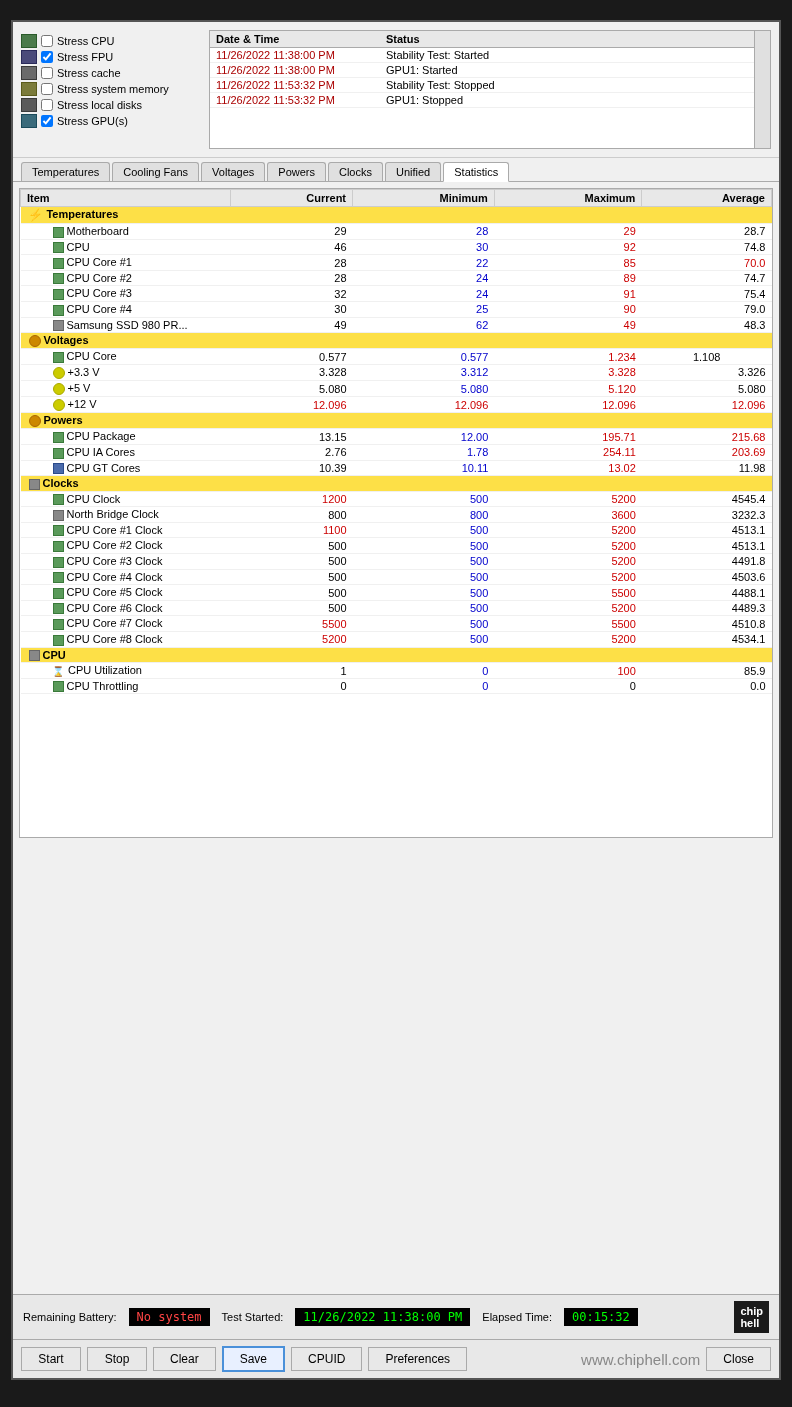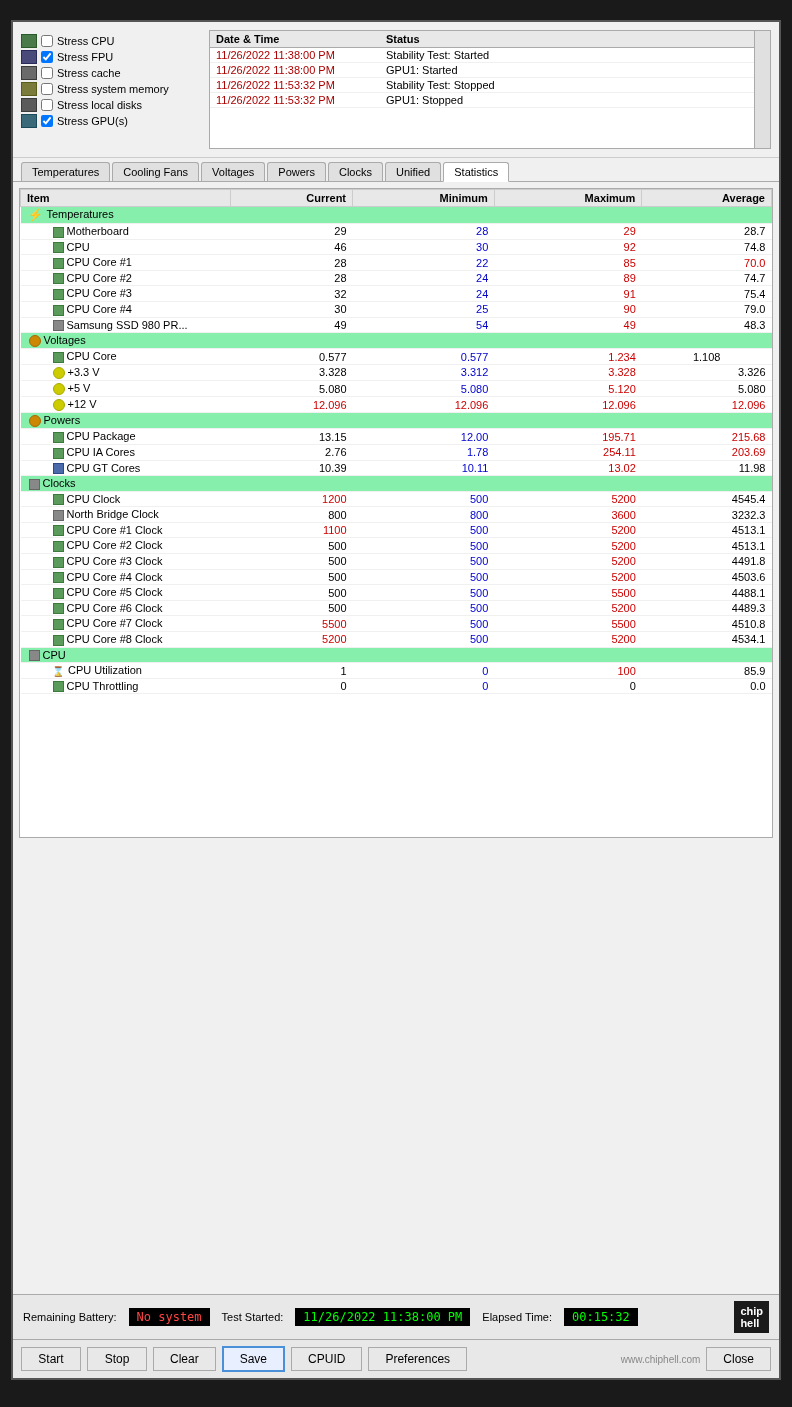--- a/index.html
+++ b/index.html
@@ -256,22 +256,22 @@
       min-width: 60px;
       text-align: center;
     }
 
     .btn-save {
       border: 2px solid #4a90d9;
       background: #e8f0ff;
     }
 
     .section-header-row td {
-      background: #86efac;
-      font-weight: normal;
+      background: #fde047;
+      font-weight: bold;
     }
   </style>
 </head>
 <body>
 
 <div class="window">
 
   <div class="top-section">
 
     <div class="stress-panel">
@@ -399,21 +399,21 @@
             <tr>
               <td class="indent-2"><span style="display:inline-block;width:11px;height:11px;background:#5a9a5a;border:1px solid #3a7a3a;vertical-align:middle;margin-right:3px;"></span>CPU Core #4</td>
               <td style="color:#000;">30</td>
               <td style="color:#0000cc;">25</td>
               <td style="color:#cc0000;">90</td>
               <td style="color:#000;">79.0</td>
             </tr>
             <tr>
               <td class="indent-2"><span style="display:inline-block;width:11px;height:11px;background:#888;border:1px solid #666;vertical-align:middle;margin-right:3px;"></span>Samsung SSD 980 PR...</td>
               <td style="color:#000;">49</td>
-              <td style="color:#0000cc;">54</td>
+              <td style="color:#0000cc;">62</td>
               <td style="color:#cc0000;">49</td>
               <td style="color:#000;">48.3</td>
             </tr>
             <tr class="section-header-row">
               <td colspan="5" style="padding-left: 8px;"><span style="display:inline-block;width:12px;height:12px;background:#cc8800;border:1px solid #aa6600;border-radius:50%;vertical-align:middle;margin-right:3px;"></span>Voltages</td>
             </tr>
             <tr>
               <td class="indent-2"><span style="display:inline-block;width:11px;height:11px;background:#5a9a5a;border:1px solid #3a7a3a;vertical-align:middle;margin-right:3px;"></span>CPU Core</td>
               <td style="color:#000;">0.577</td>
               <td style="color:#0000cc;">0.577</td>
@@ -571,17 +571,17 @@
   </div>
 
   <div class="bottom-buttons">
     <button class="btn">Start</button>
     <button class="btn">Stop</button>
     <button class="btn">Clear</button>
     <button class="btn btn-save">Save</button>
     <button class="btn">CPUID</button>
     <button class="btn">Preferences</button>
     <span style="flex:1;"></span>
-    <span style="font-size:10px; color:#888;">www.chiphell.com</span>
+    <span style="font-size:15px; color:#888;">www.chiphell.com</span>
     <button class="btn">Close</button>
   </div>
 
 </div>
 
 </body></html>

